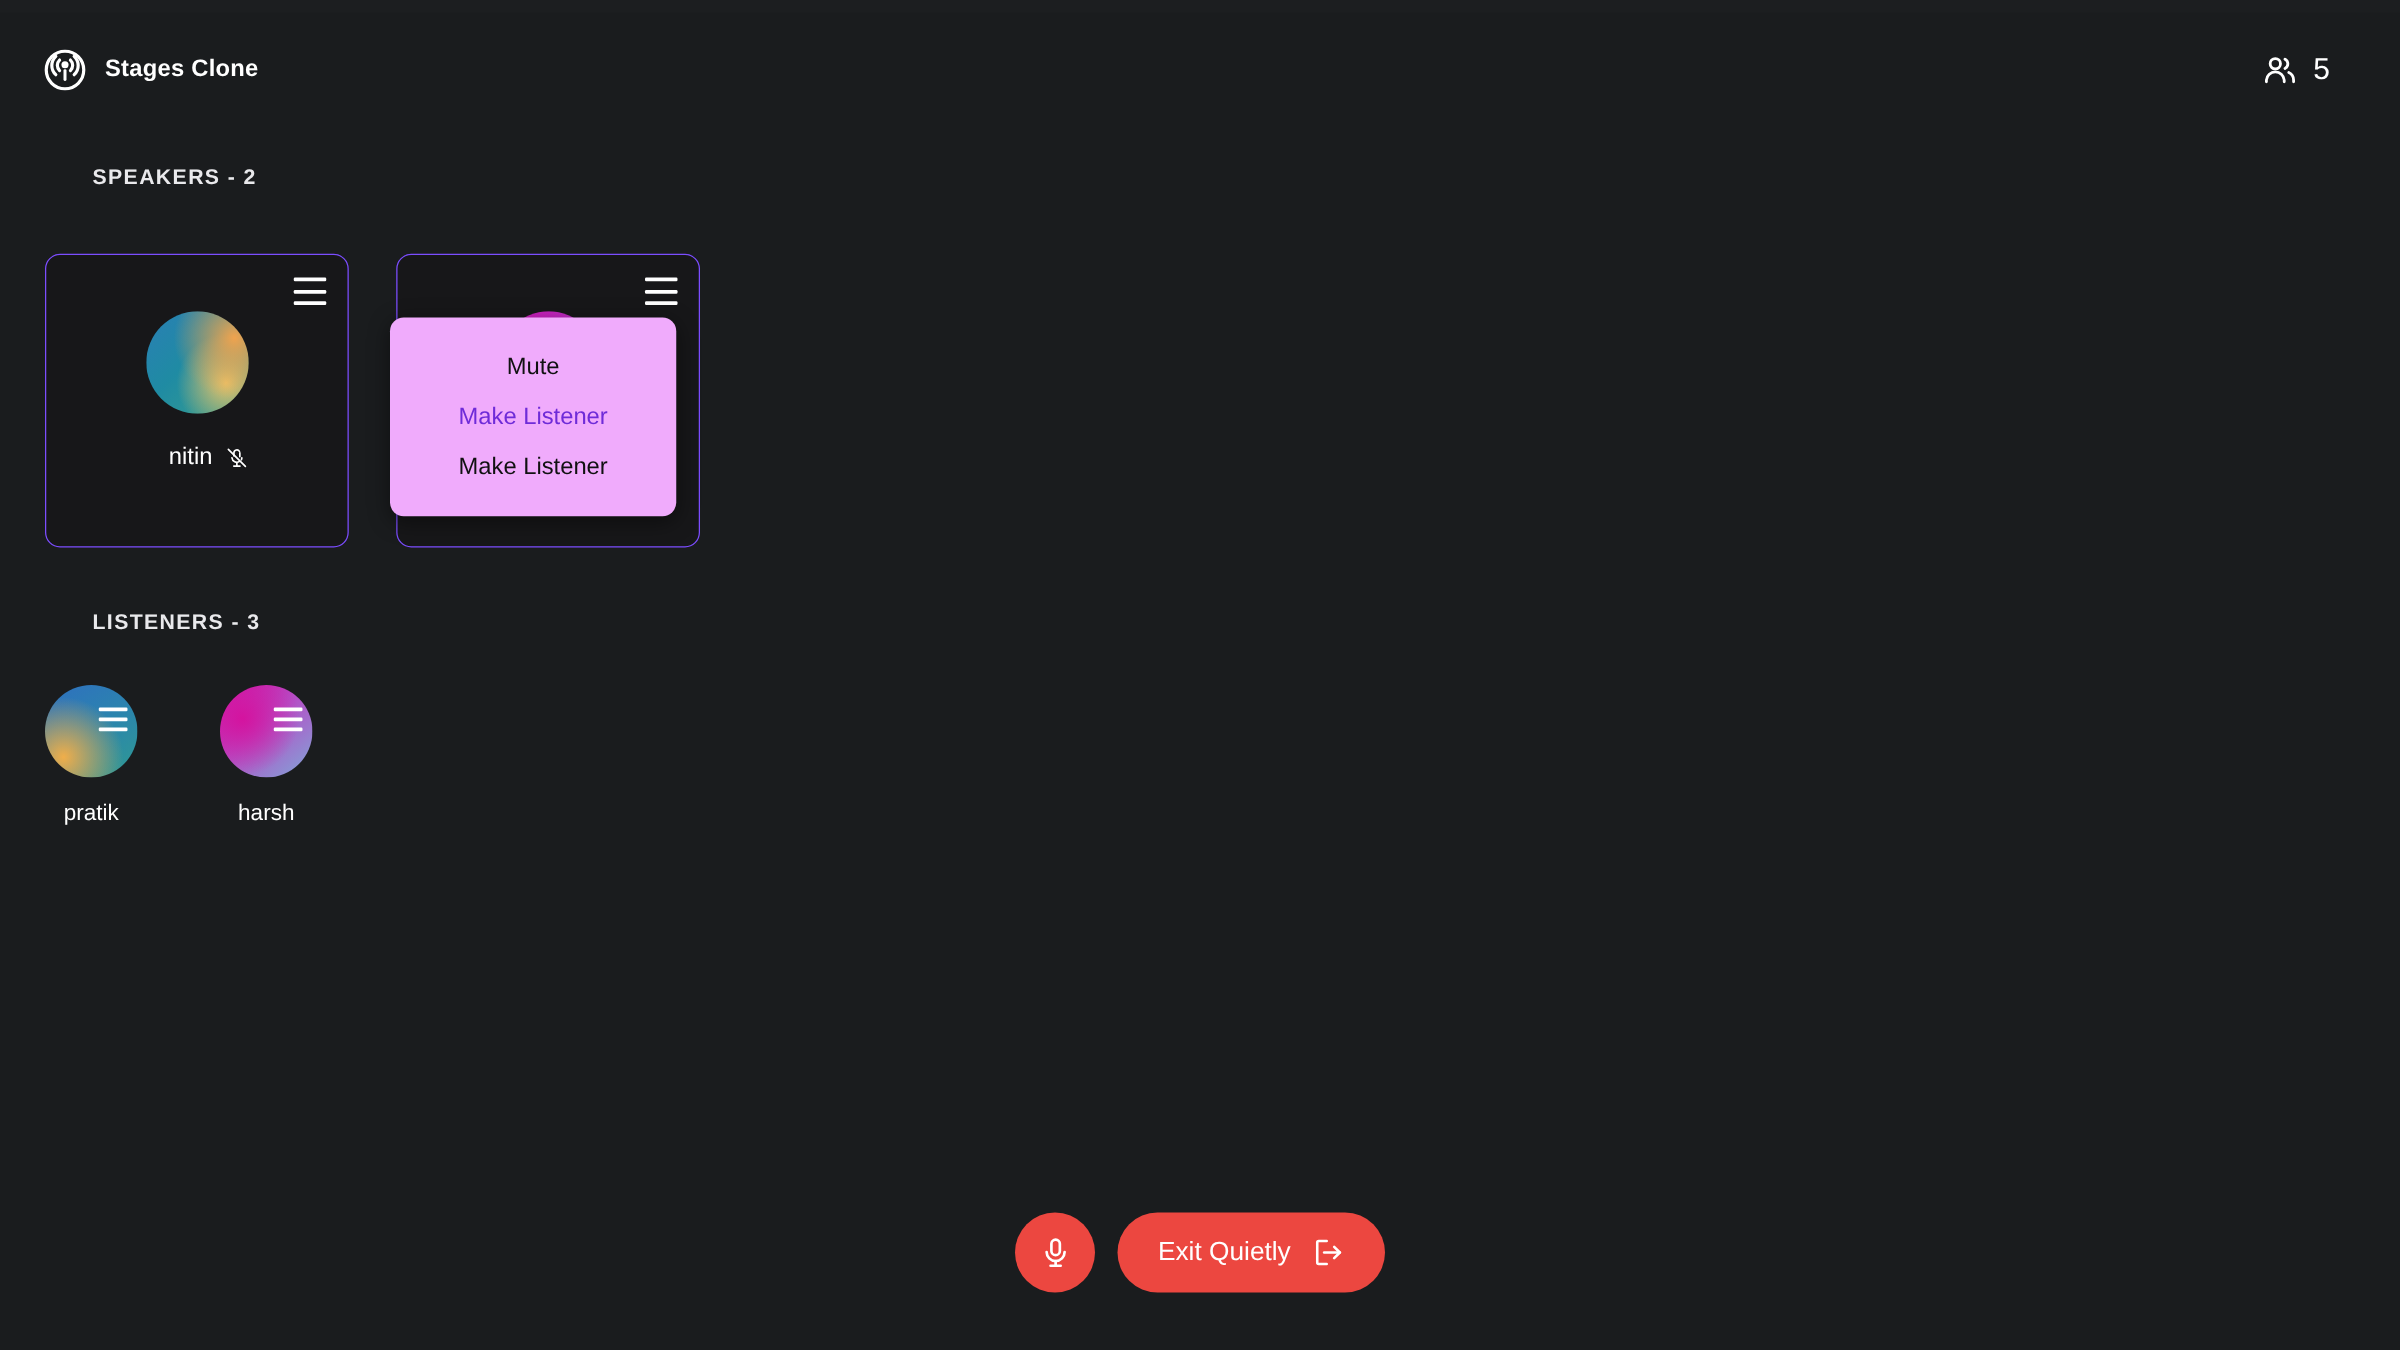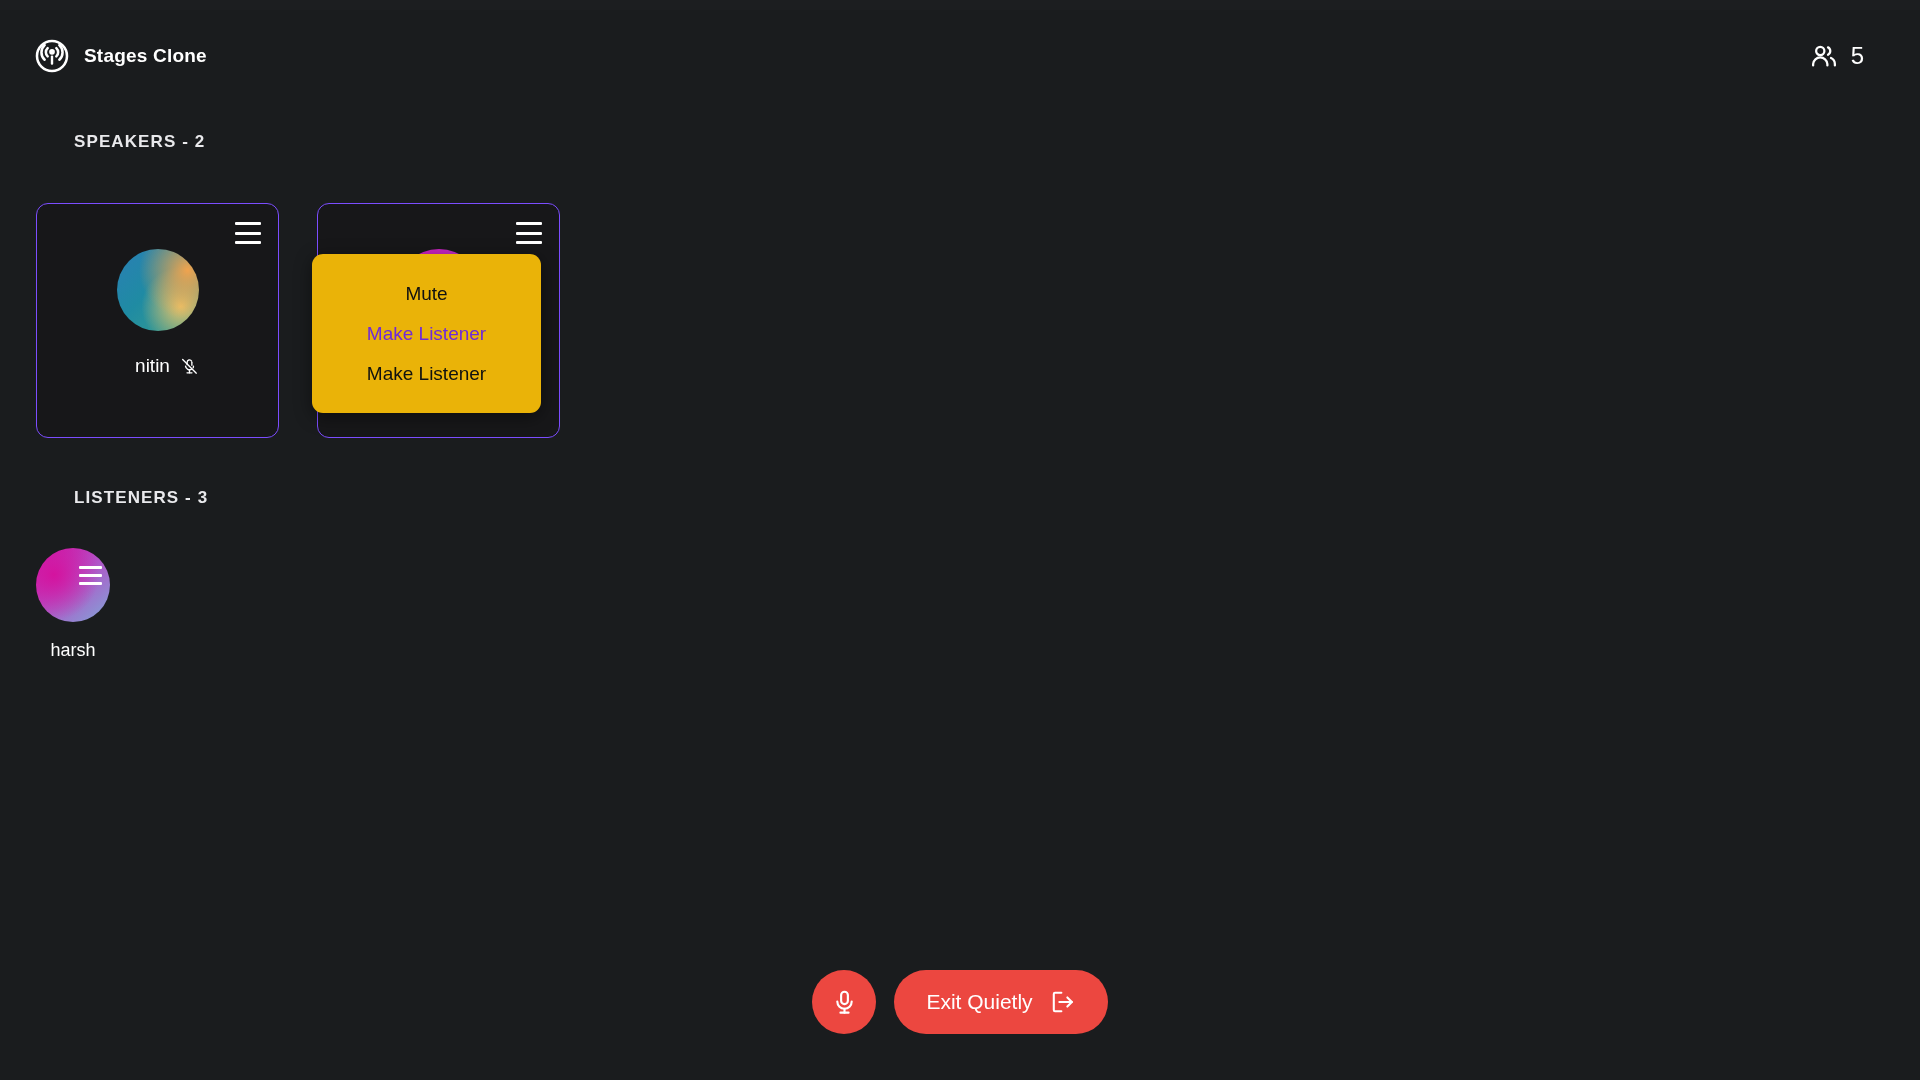--- a/index.html
+++ b/index.html
@@ -180,21 +180,21 @@
   }
 
   .mic-off-icon { width: 19px; height: 19px; display:block; }
 
   
   .dropdown {
     position: absolute;
     top: 50px;
     left: -6px;
     width: 229px;
-    background: #eab308;
+    background: #f0abfc;
     border-radius: 11px;
     padding: 20px 0 19px;
     box-shadow: 0 4px 18px rgba(0,0,0,.45);
     z-index: 30;
   }
 
   .dropdown-item {
     text-align: center;
     font-size: 19px;
     color: #111111;
@@ -373,20 +373,31 @@
       <div class="dropdown-item">Make Listener</div>
     </div>
   </div>
 
 </div>
 
 <div class="section-title listeners">LISTENERS - 3</div>
 
 <div class="listeners-row">
 
+  <div class="listener">
+    <div class="listener-avatar-wrap">
+      <div class="listener-avatar avatar-blueorange"></div>
+      <div class="listener-menu-btn">
+        <span></span>
+          <span></span>
+          <span></span>
+      </div>
+    </div>
+    <span class="listener-name">pratik</span>
+  </div>
 
   <div class="listener">
     <div class="listener-avatar-wrap">
       <div class="listener-avatar avatar-pinkblue"></div>
       <div class="listener-menu-btn">
         <span></span>
           <span></span>
           <span></span>
       </div>
     </div>

